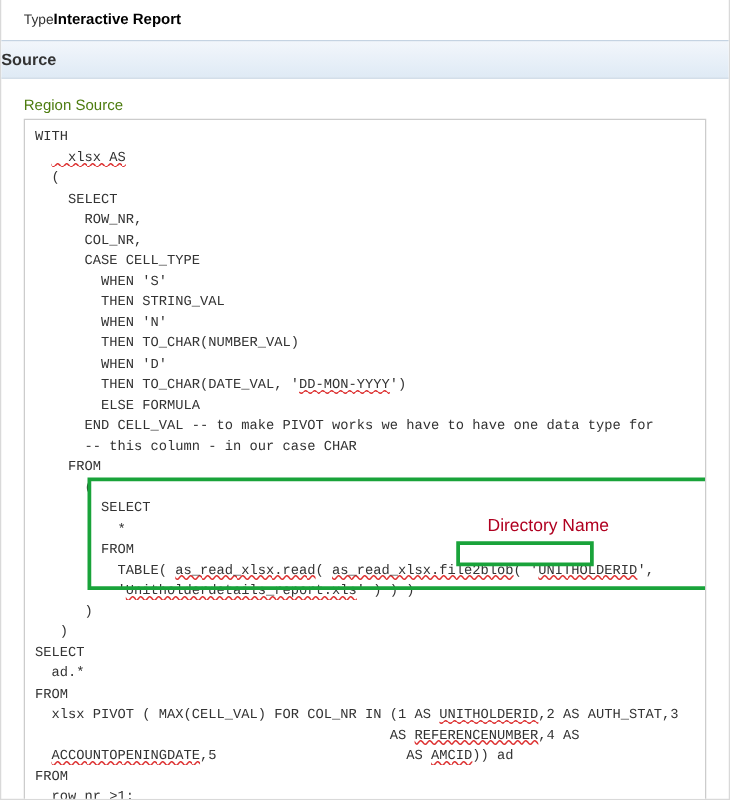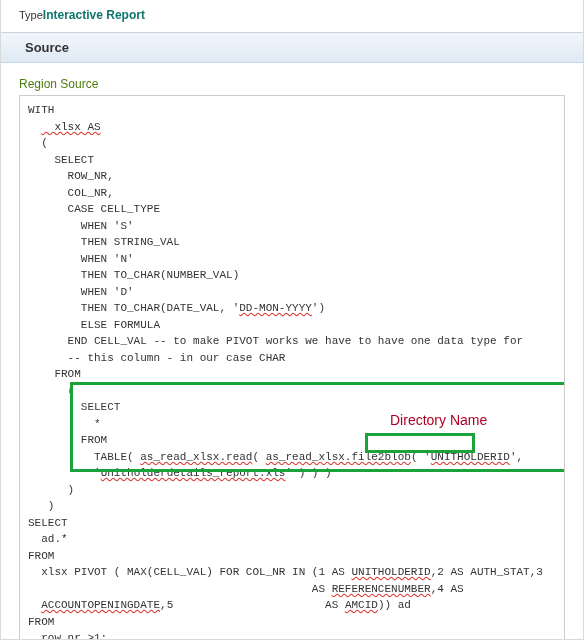--- a/index.html
+++ b/index.html
@@ -16,30 +16,30 @@
   .type-row {
     padding: 8px 18px 10px 18px;
     display: flex;
     align-items: baseline;
   }
   .type-label {
     color: #333;
     font-size: 11px;
   }
   .type-value {
-    color: #0f766e;
+    color: #000000;
     font-weight: bold;
     font-size: 12px;
     text-align: center;
   }
   .section-header {
     background: linear-gradient(#f2f6fb, #dfeaf5);
     border-top: 1px solid #c5d3e2;
     border-bottom: 1px solid #c5d3e2;
-    padding: 7px 24px;
+    padding: 7px 0;
     font-weight: bold;
     font-size: 13px;
     color: #333;
   }
   .region-block {
     padding: 14px 18px 4px 18px;
   }
   .region-label {
     color: #4d7c0f;
     font-size: 12px;

